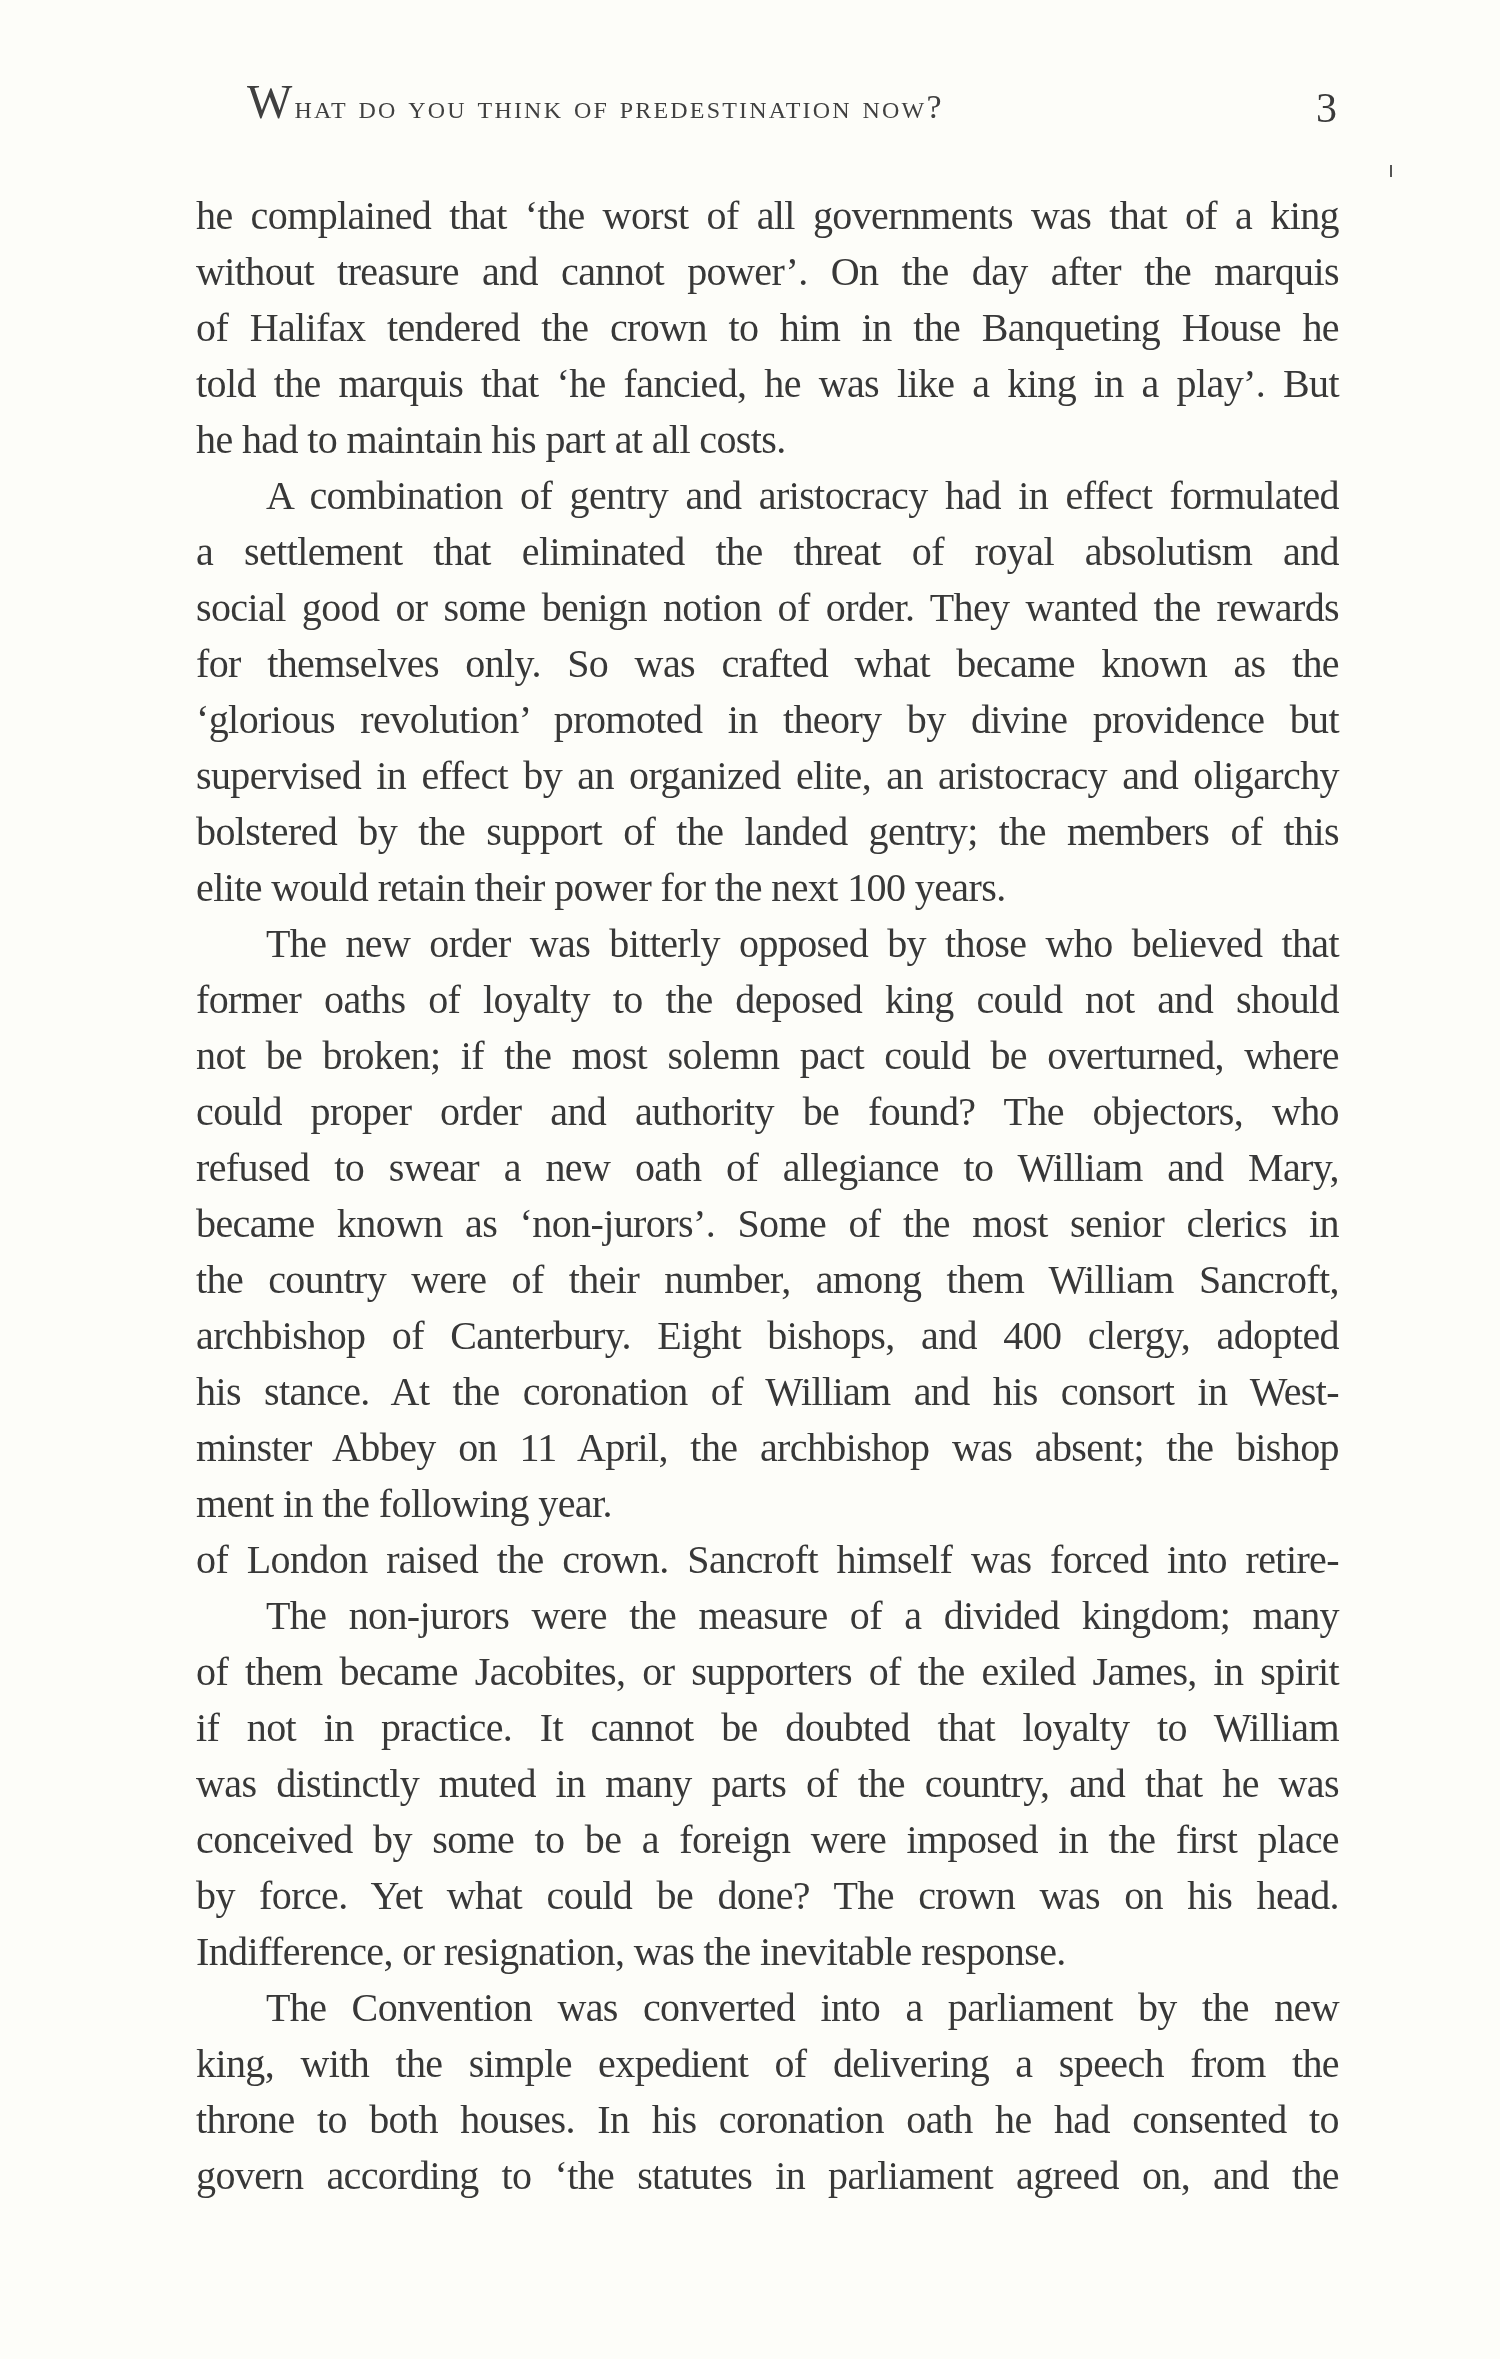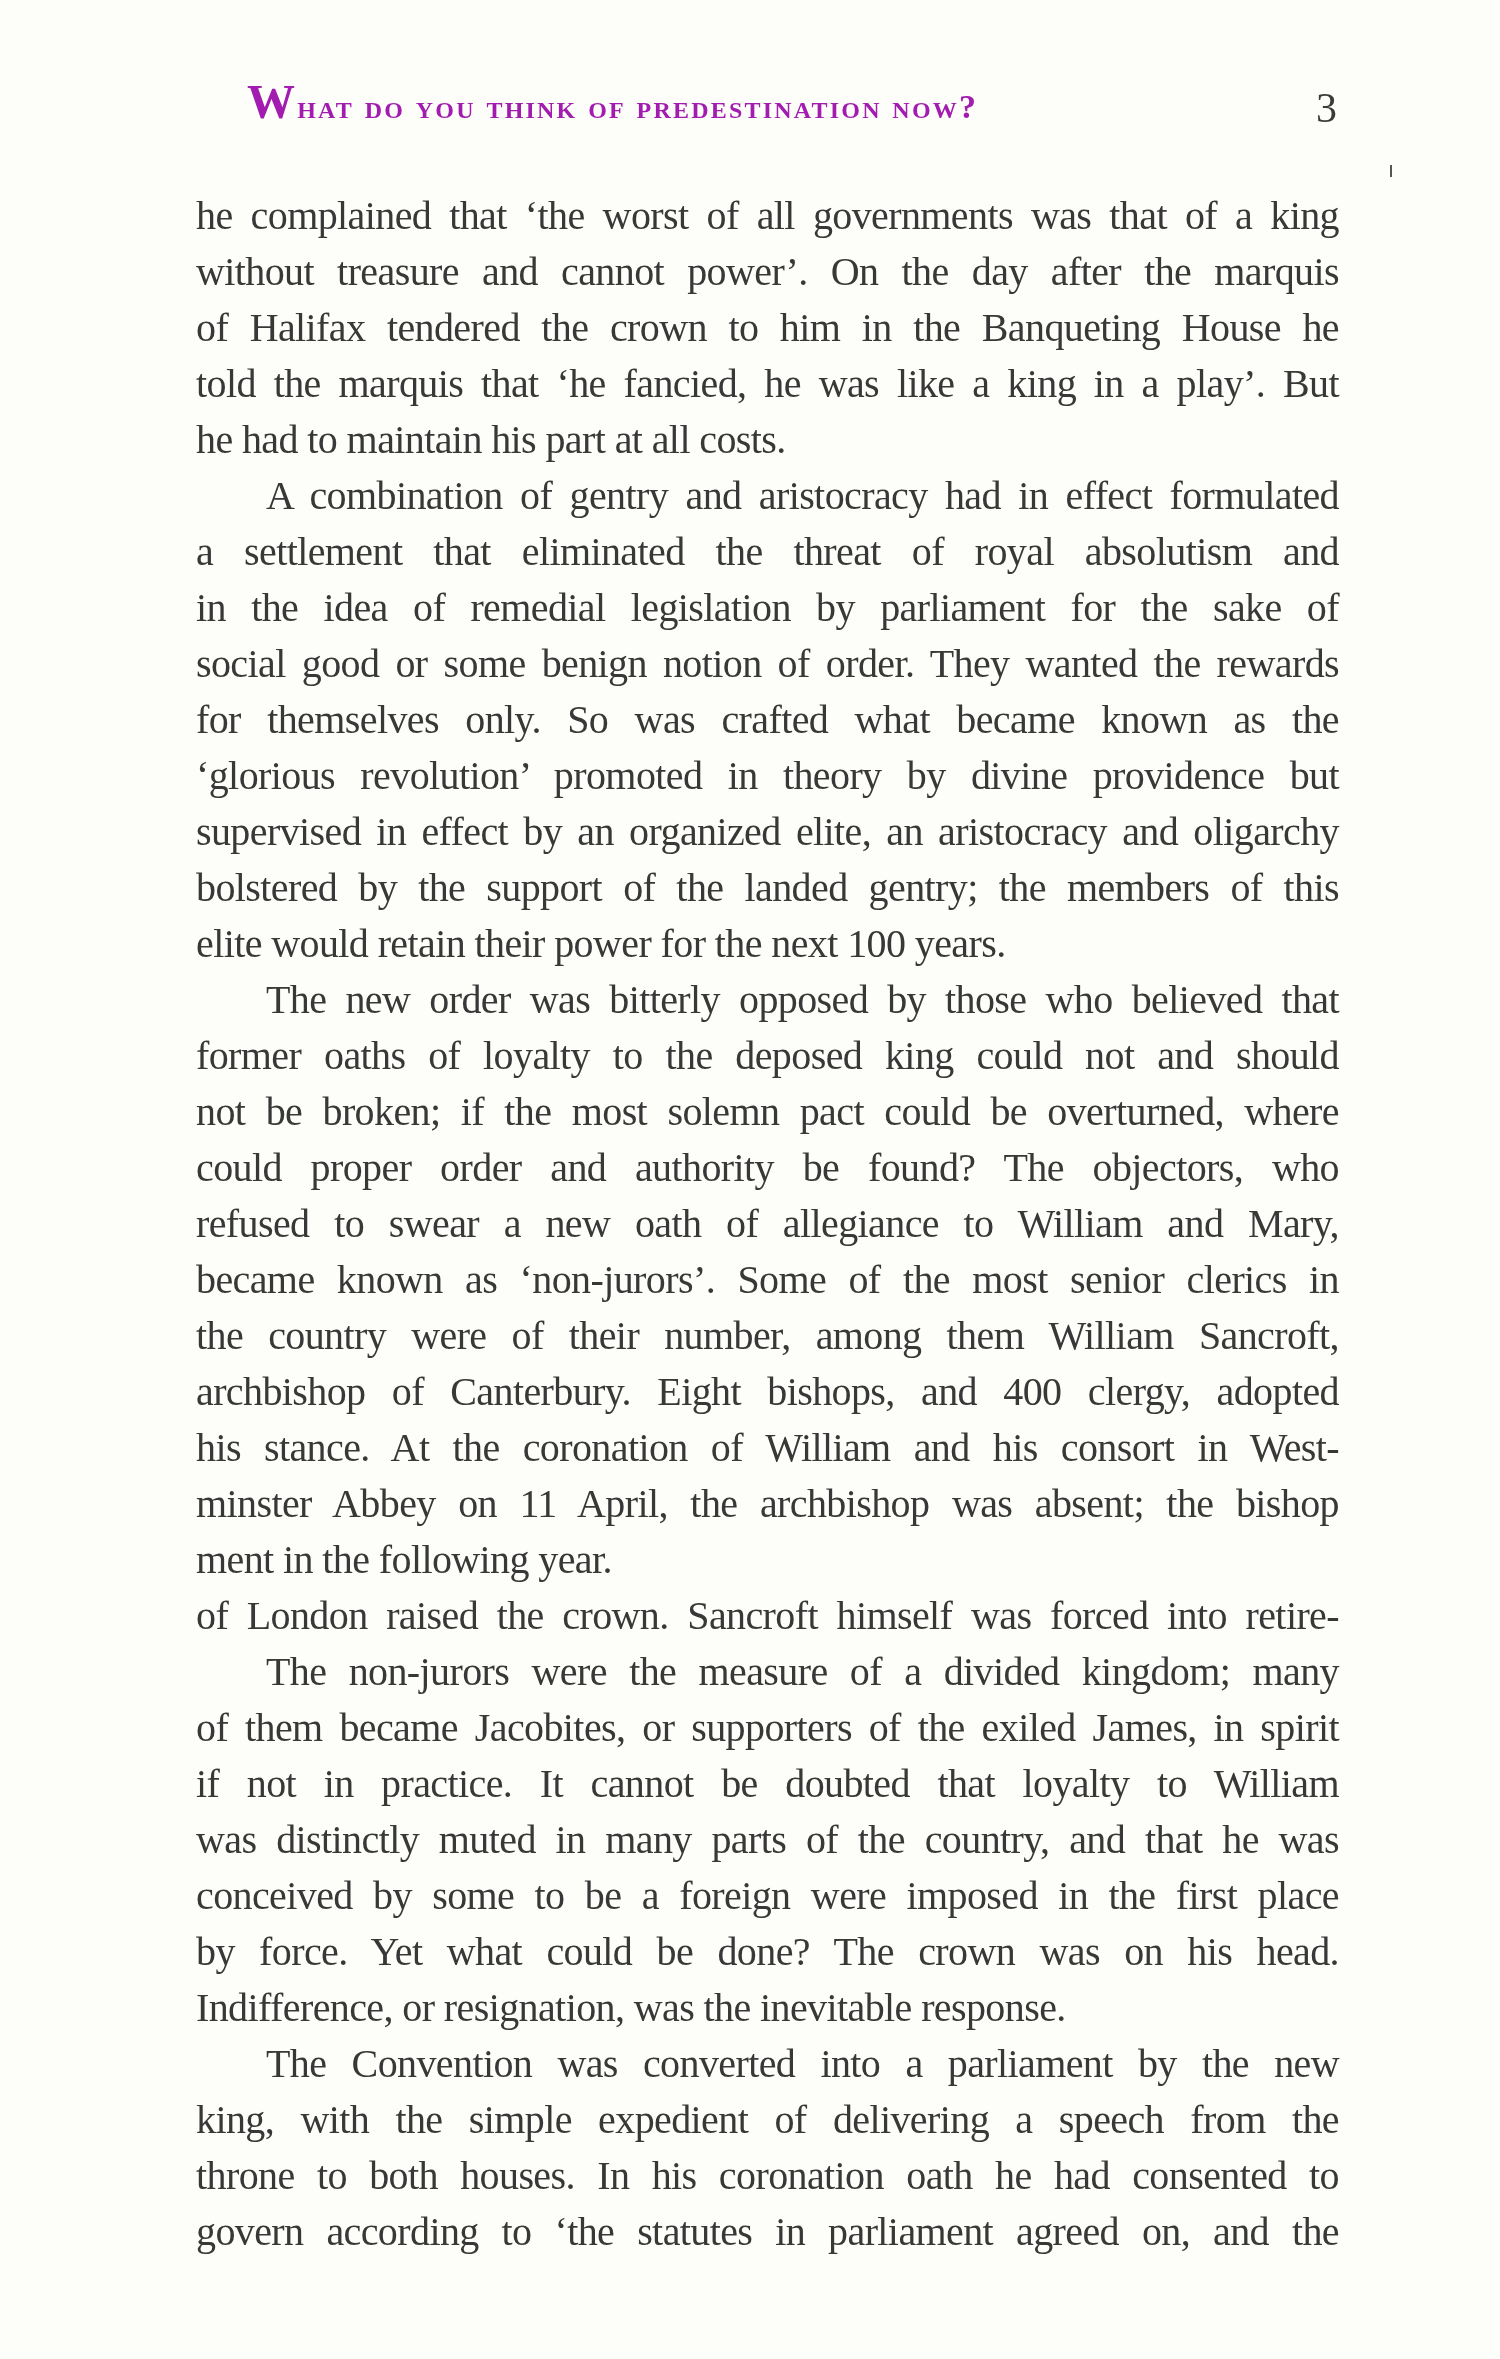--- a/index.html
+++ b/index.html
@@ -6,21 +6,21 @@
   body {
     width: 1500px; height: 2359px; position: relative; overflow: hidden;
     background: #fdfdf9;
     font-family: "Liberation Serif", "DejaVu Serif", serif;
     color: #383838;
   }
   .page { position: absolute; left: 0; top: 0; width: 1500px; height: 2359px; }
   .running-head {
     position: absolute; left: 247px; top: 72px; width: 950px;
     font-size: 34px; letter-spacing: 2.2px; font-variant: small-caps;
-    white-space: nowrap; color: #a21caf; line-height: 60px; font-weight: bold;
+    white-space: nowrap; color: #404040; line-height: 60px;
   }
   .running-head .cap { font-size: 48px; }
   .page-number {
     position: absolute; left: 1316px; top: 78px; font-size: 42px; line-height: 60px; color: #3a3a3a;
   }
   .margin-mark {
     position: absolute; left: 1390px; top: 165px; width: 2px; height: 12px; background: #555;
   }
   .body-text { position: absolute; left: 155px; top: 188px; width: 1184px; }
   .line {
@@ -43,21 +43,20 @@
       <div>
         <div class="line">he complained that ‘the worst of all governments was that of a king</div>
         <div class="line">without treasure and cannot power’. On the day after the marquis</div>
         <div class="line">of Halifax tendered the crown to him in the Banqueting House he</div>
         <div class="line">told the marquis that ‘he fancied, he was like a king in a play’. But</div>
         <div class="line last">he had to maintain his part at all costs.</div>
       </div>
       <div>
         <div class="line indent">A combination of gentry and aristocracy had in effect formulated</div>
         <div class="line">a settlement that eliminated the threat of royal absolutism and</div>
-        <div class="line">in the idea of remedial legislation by parliament for the sake of</div>
         <div class="line">social good or some benign notion of order. They wanted the rewards</div>
         <div class="line">for themselves only. So was crafted what became known as the</div>
         <div class="line">‘glorious revolution’ promoted in theory by divine providence but</div>
         <div class="line">supervised in effect by an organized elite, an aristocracy and oligarchy</div>
         <div class="line">bolstered by the support of the landed gentry; the members of this</div>
         <div class="line last">elite would retain their power for the next 100 years.</div>
       </div>
       <div>
         <div class="line indent">The new order was bitterly opposed by those who believed that</div>
         <div class="line">former oaths of loyalty to the deposed king could not and should</div>

